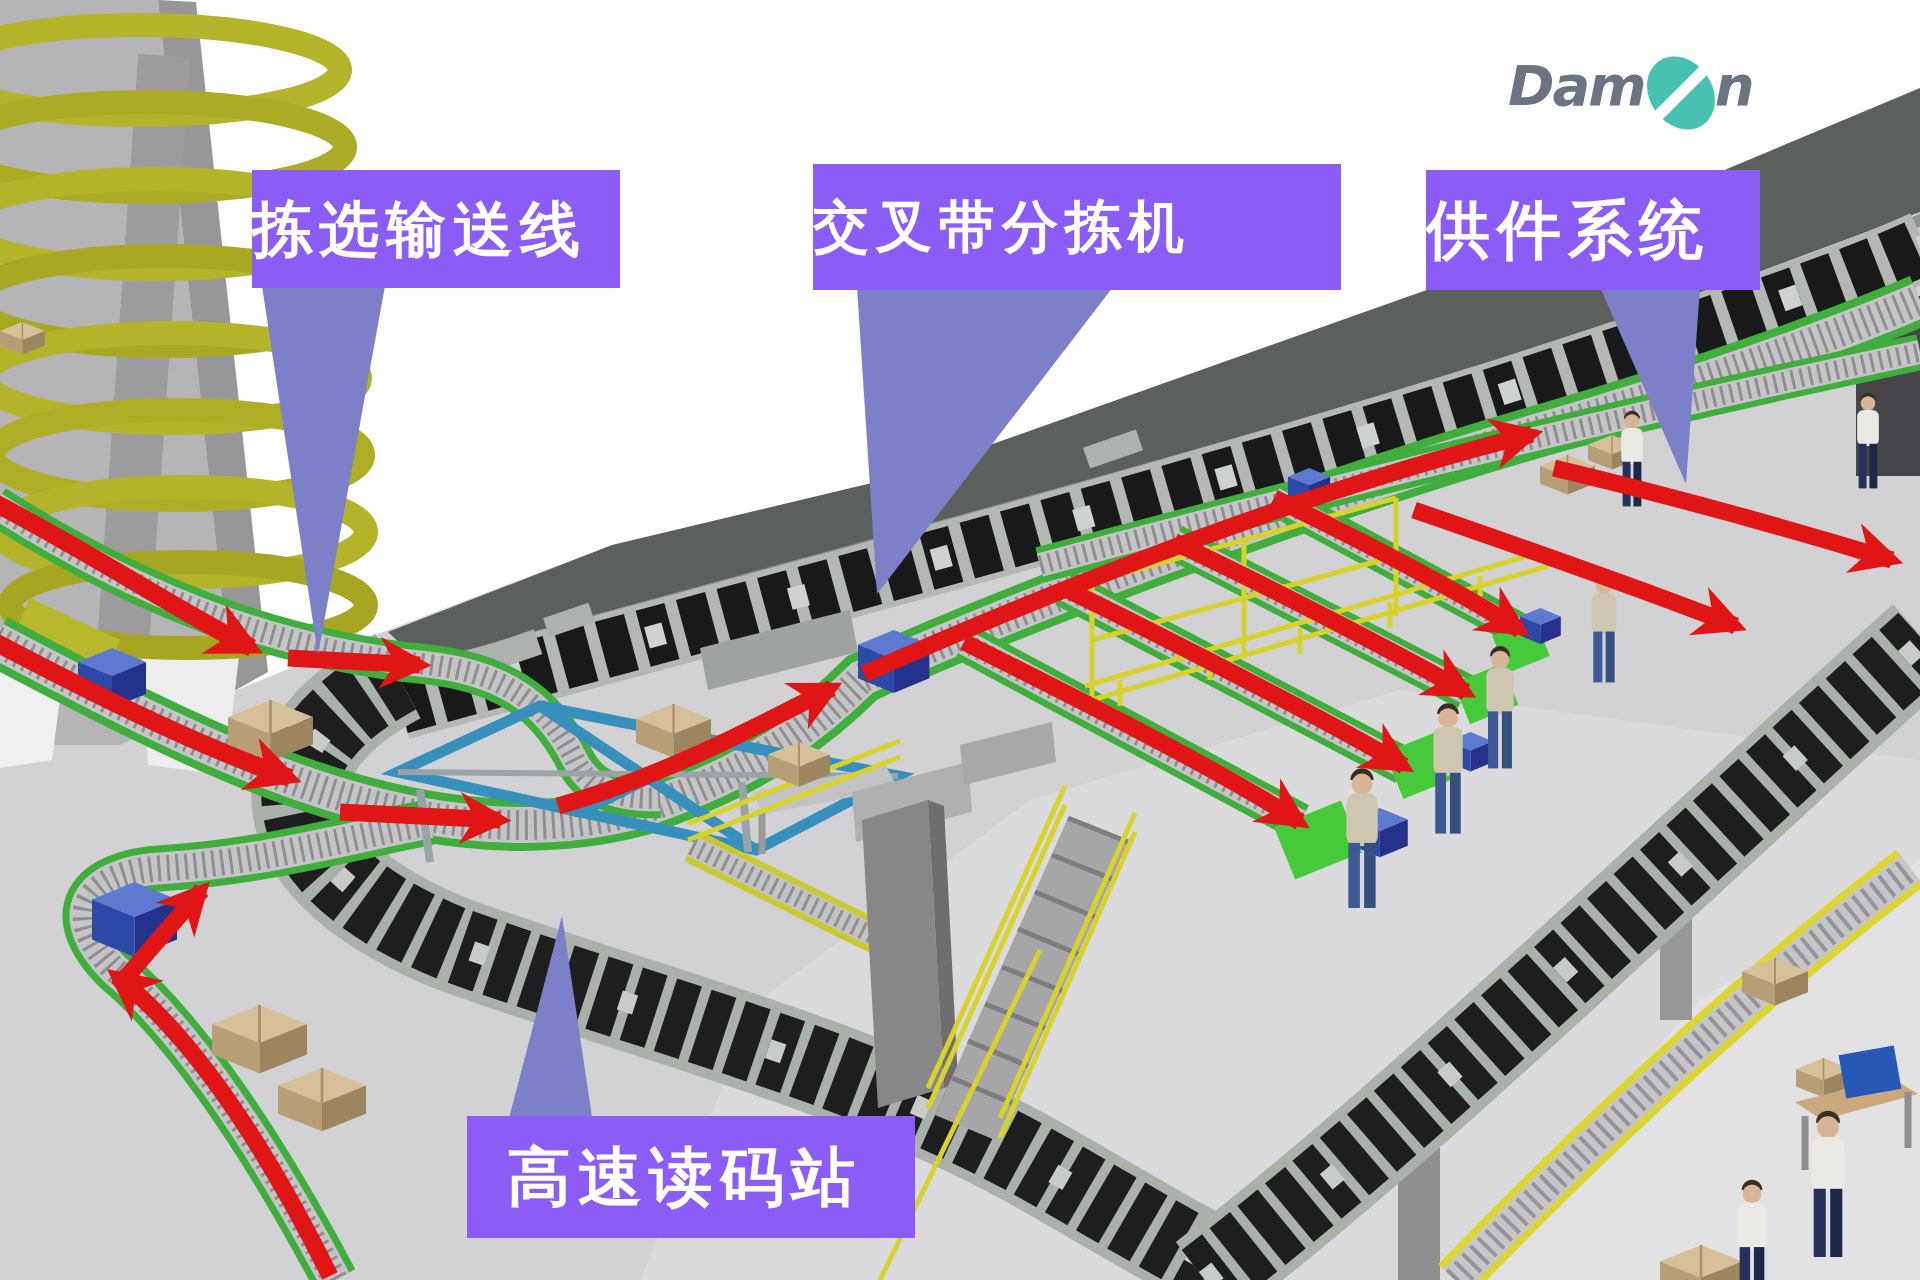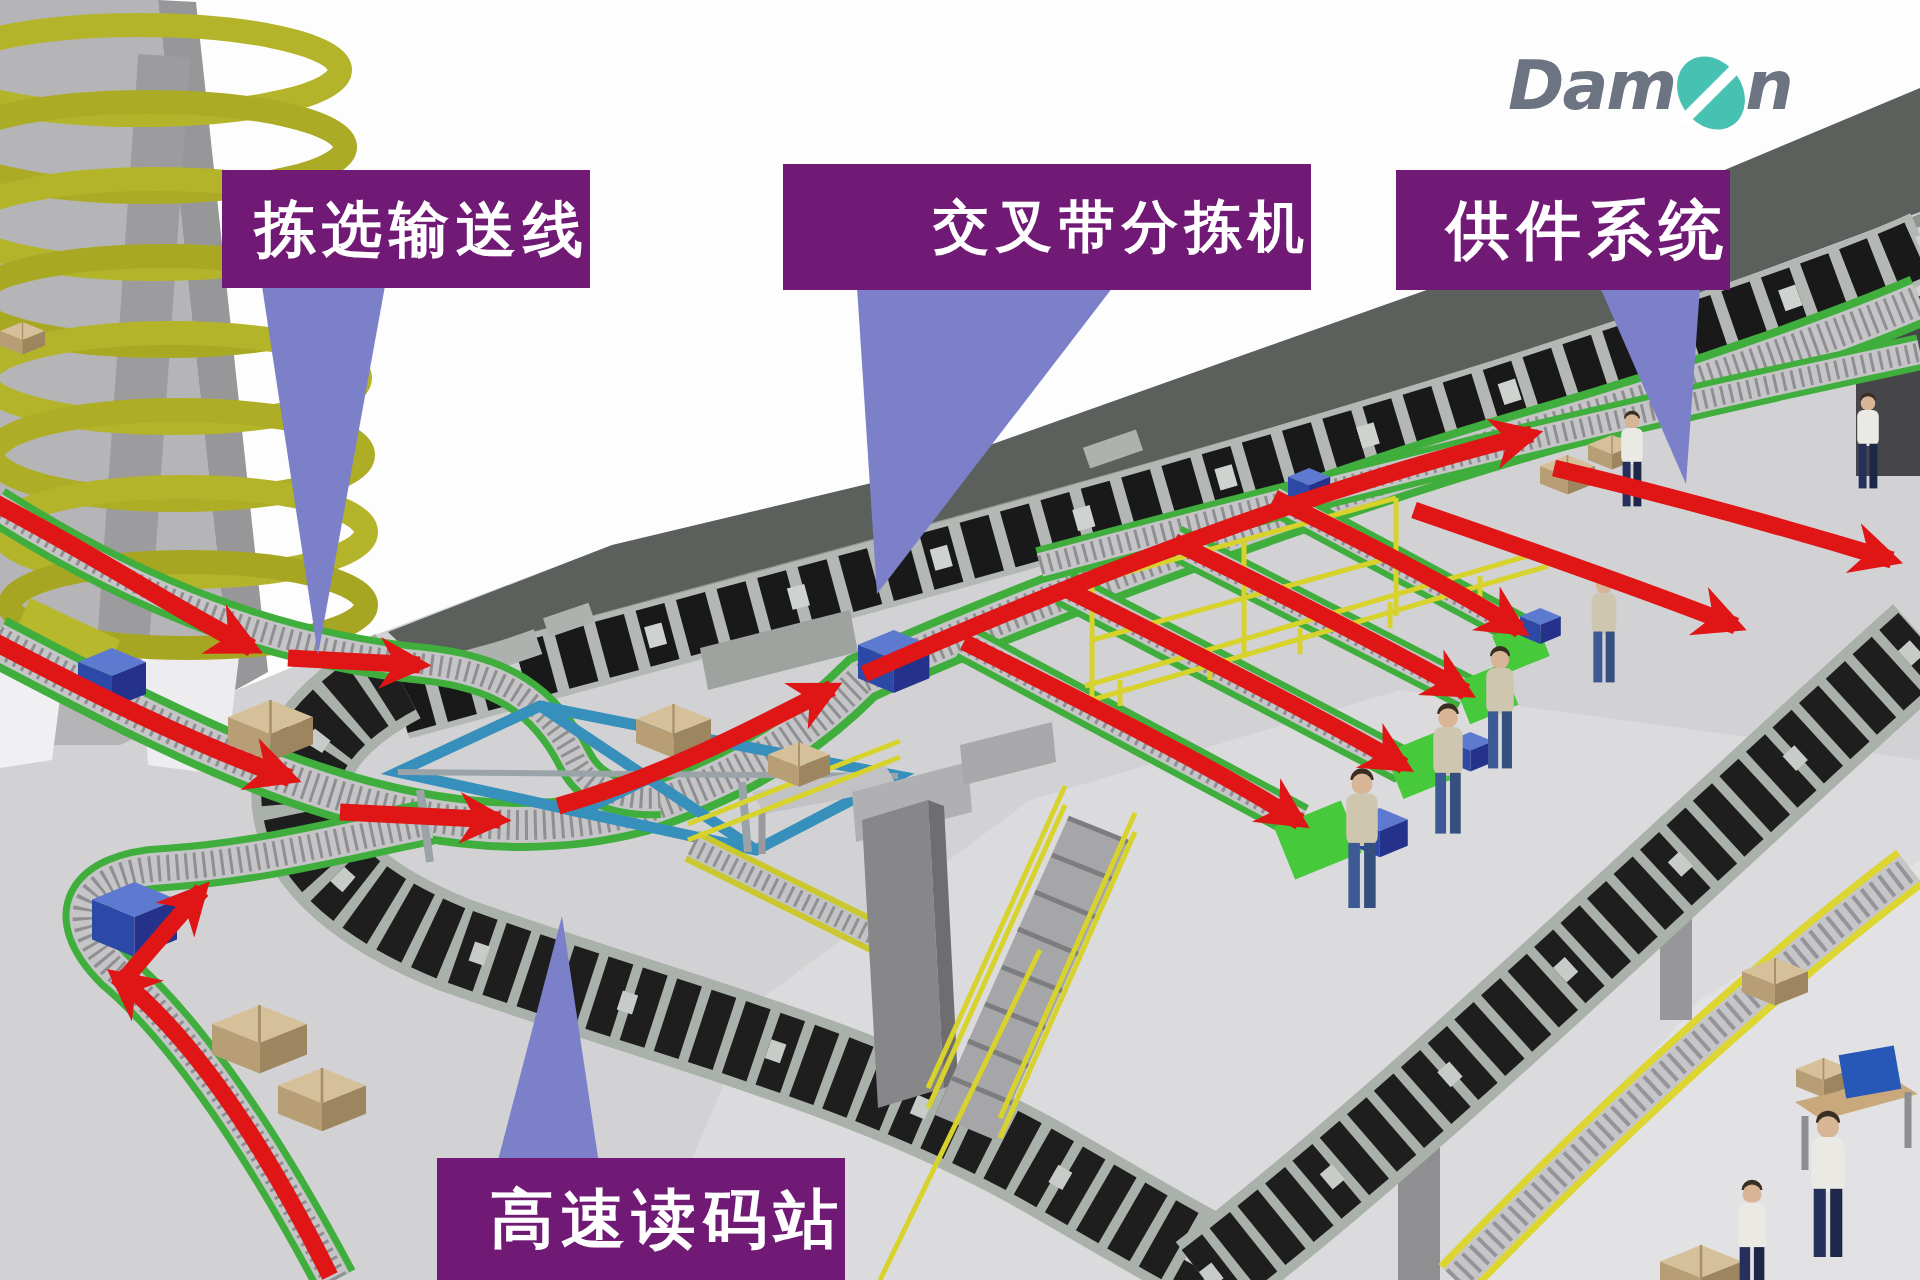--- a/index.html
+++ b/index.html
@@ -3,32 +3,32 @@
 <meta charset="utf-8">
 <style>
   html,body{margin:0;padding:0;background:#888;}
   #stage{
     position:relative;width:1920px;height:1280px;overflow:hidden;
     background:#d2d2d4;
     font-family:"DejaVu Sans","Liberation Sans",sans-serif;
   }
   #scene{position:absolute;left:0;top:0;}
   .callout{
-    position:absolute;display:flex;align-items:center;justify-content:flex-end;
-    background:#701a75;color:#ffffff;font-weight:bold;text-align:center;
-    letter-spacing:7px;line-height:1;
+    position:absolute;display:flex;align-items:center;justify-content:flex-start;
+    background:#8b5cf6;color:#ffffff;font-weight:bold;text-align:center;
+    letter-spacing:7px;line-height:1;margin-left:30px;
   }
   #label-picking{left:222px;top:170px;width:368px;height:118px;font-size:60px;}
   #label-sorter{left:783px;top:164px;width:528px;height:126px;font-size:56px;}
   #label-supply{left:1396px;top:170px;width:334px;height:120px;font-size:64px;}
-  #label-scan{left:437px;top:1158px;width:408px;height:122px;font-size:64px;}
+  #label-scan{left:437px;top:1116px;width:408px;height:122px;font-size:64px;padding-left:40px;}
   #logo{
     position:absolute;left:1508px;top:34px;width:410px;height:104px;
     display:flex;align-items:center;justify-content:flex-start;
-    color:#6b7480;font-style:italic;font-weight:bold;font-size:68px;
+    color:#6b7480;font-style:italic;font-weight:bold;font-size:56px;
     letter-spacing:-2px;line-height:1;
   }
   #logo .leaf{margin:10px -2px 0 0;transform:translateY(2px);}
 </style>
 </head>
 <body>
 
 <div id="stage">
 
 <svg id="scene" width="1920" height="1280" viewBox="0 0 1920 1280">

